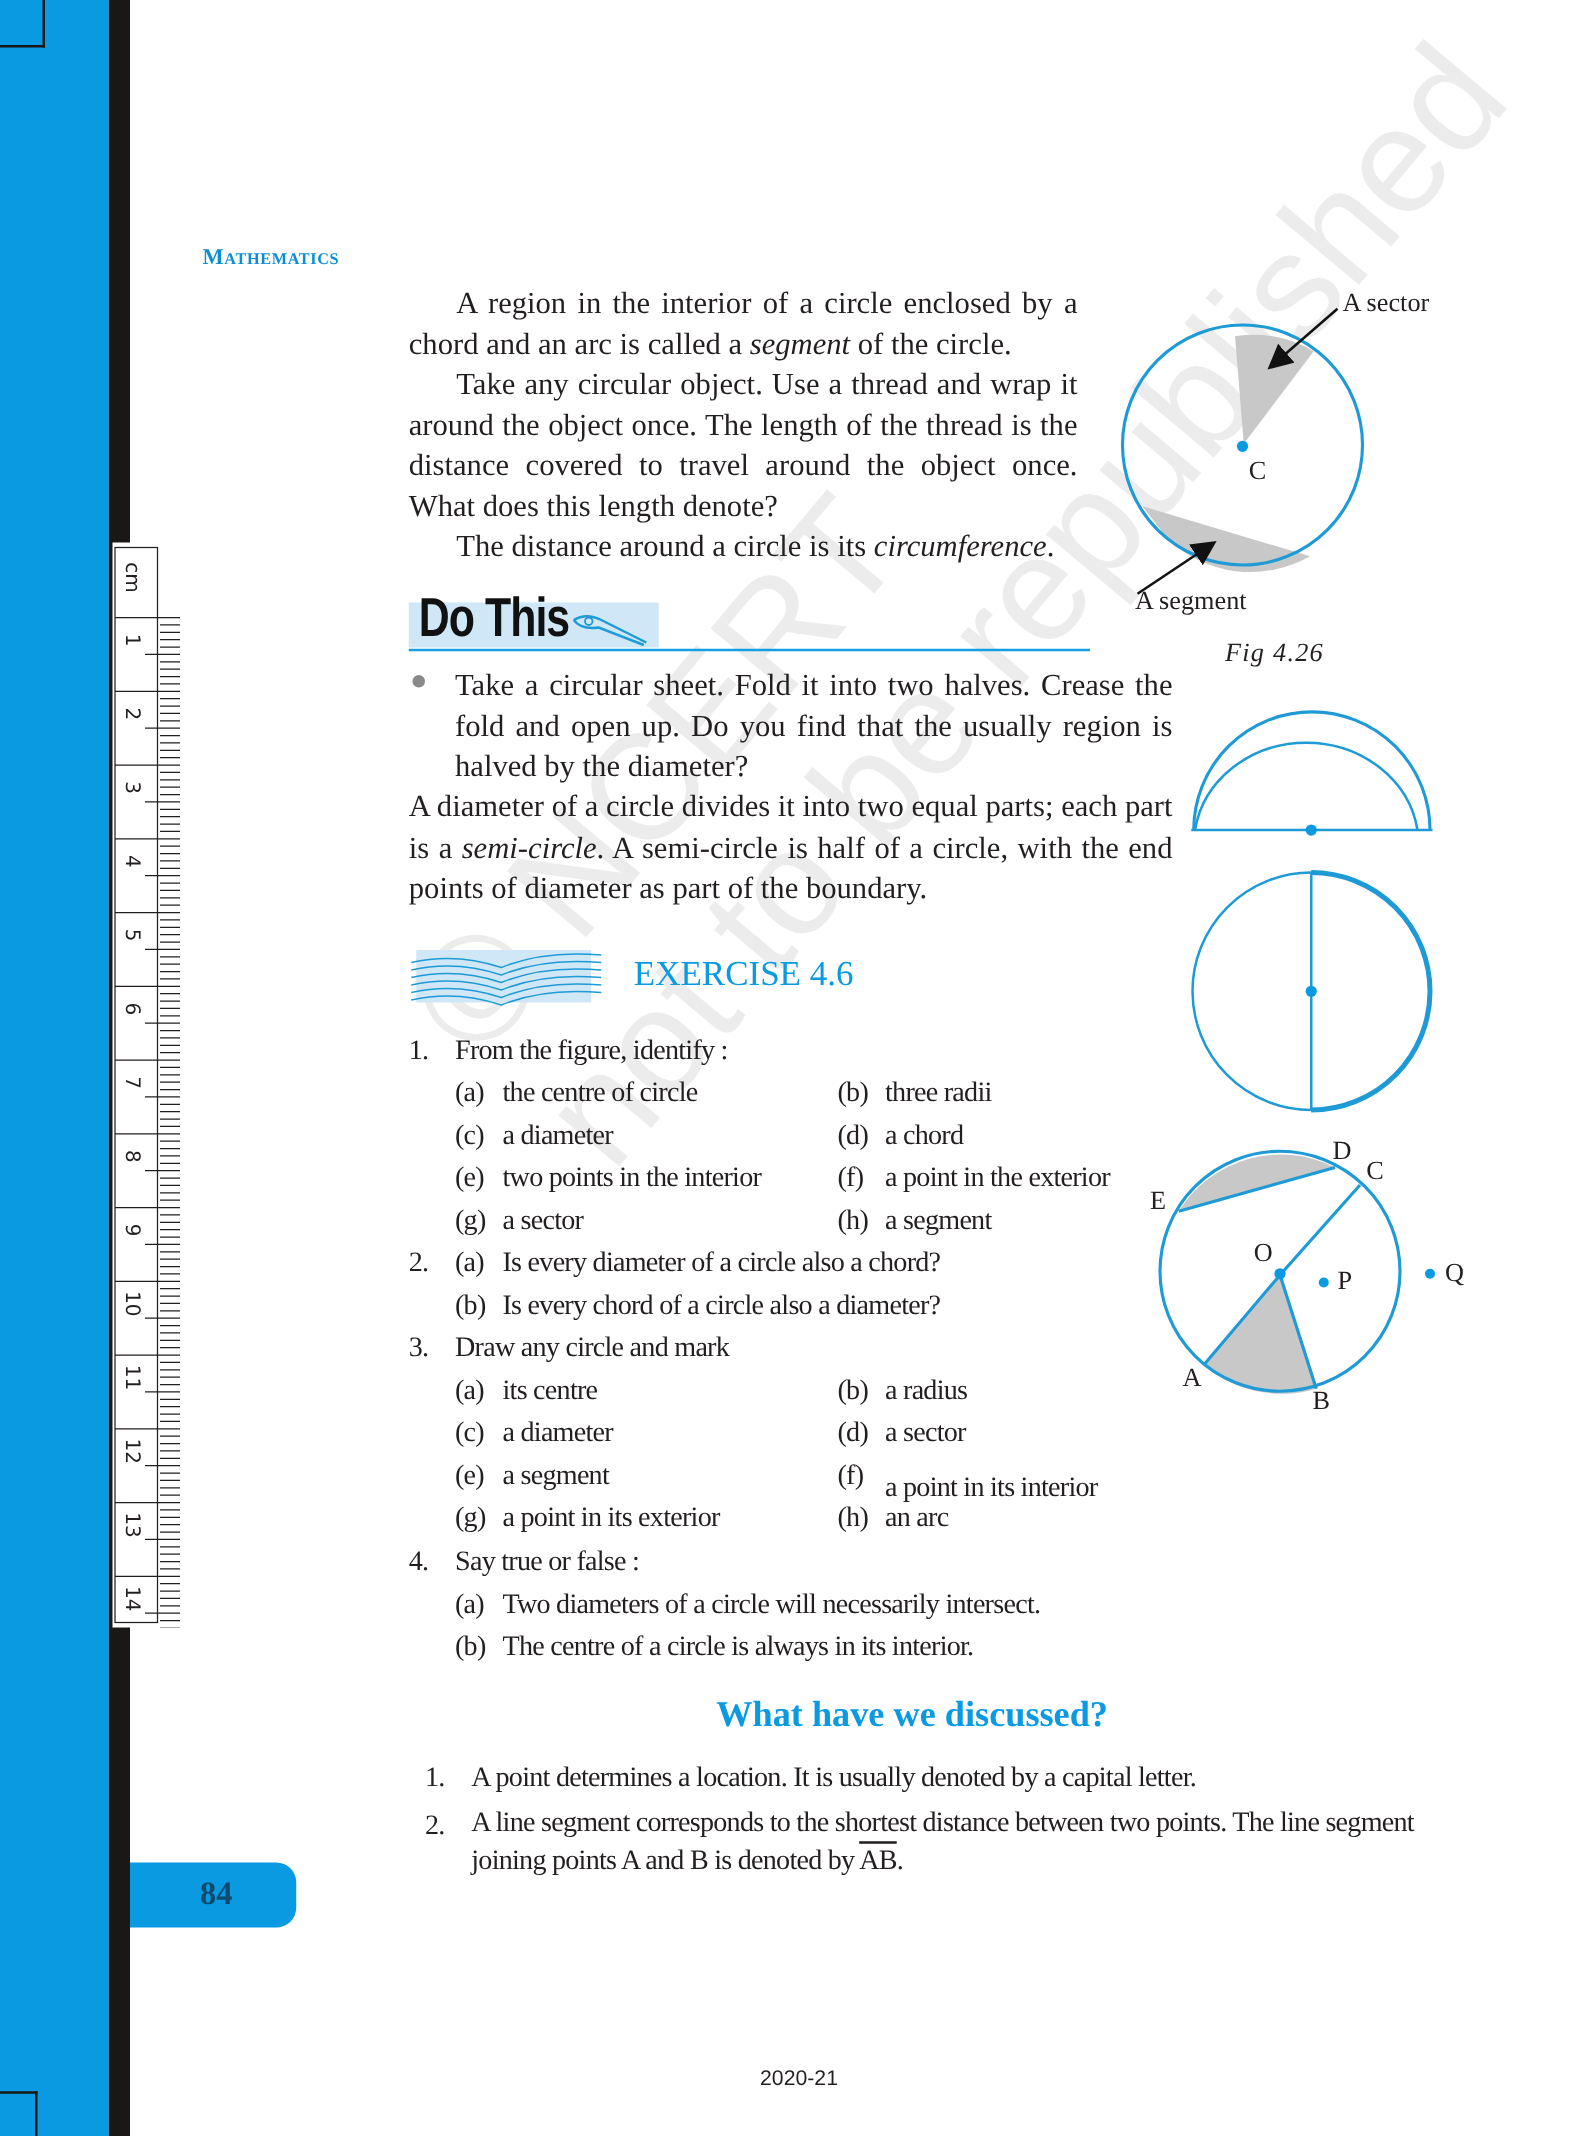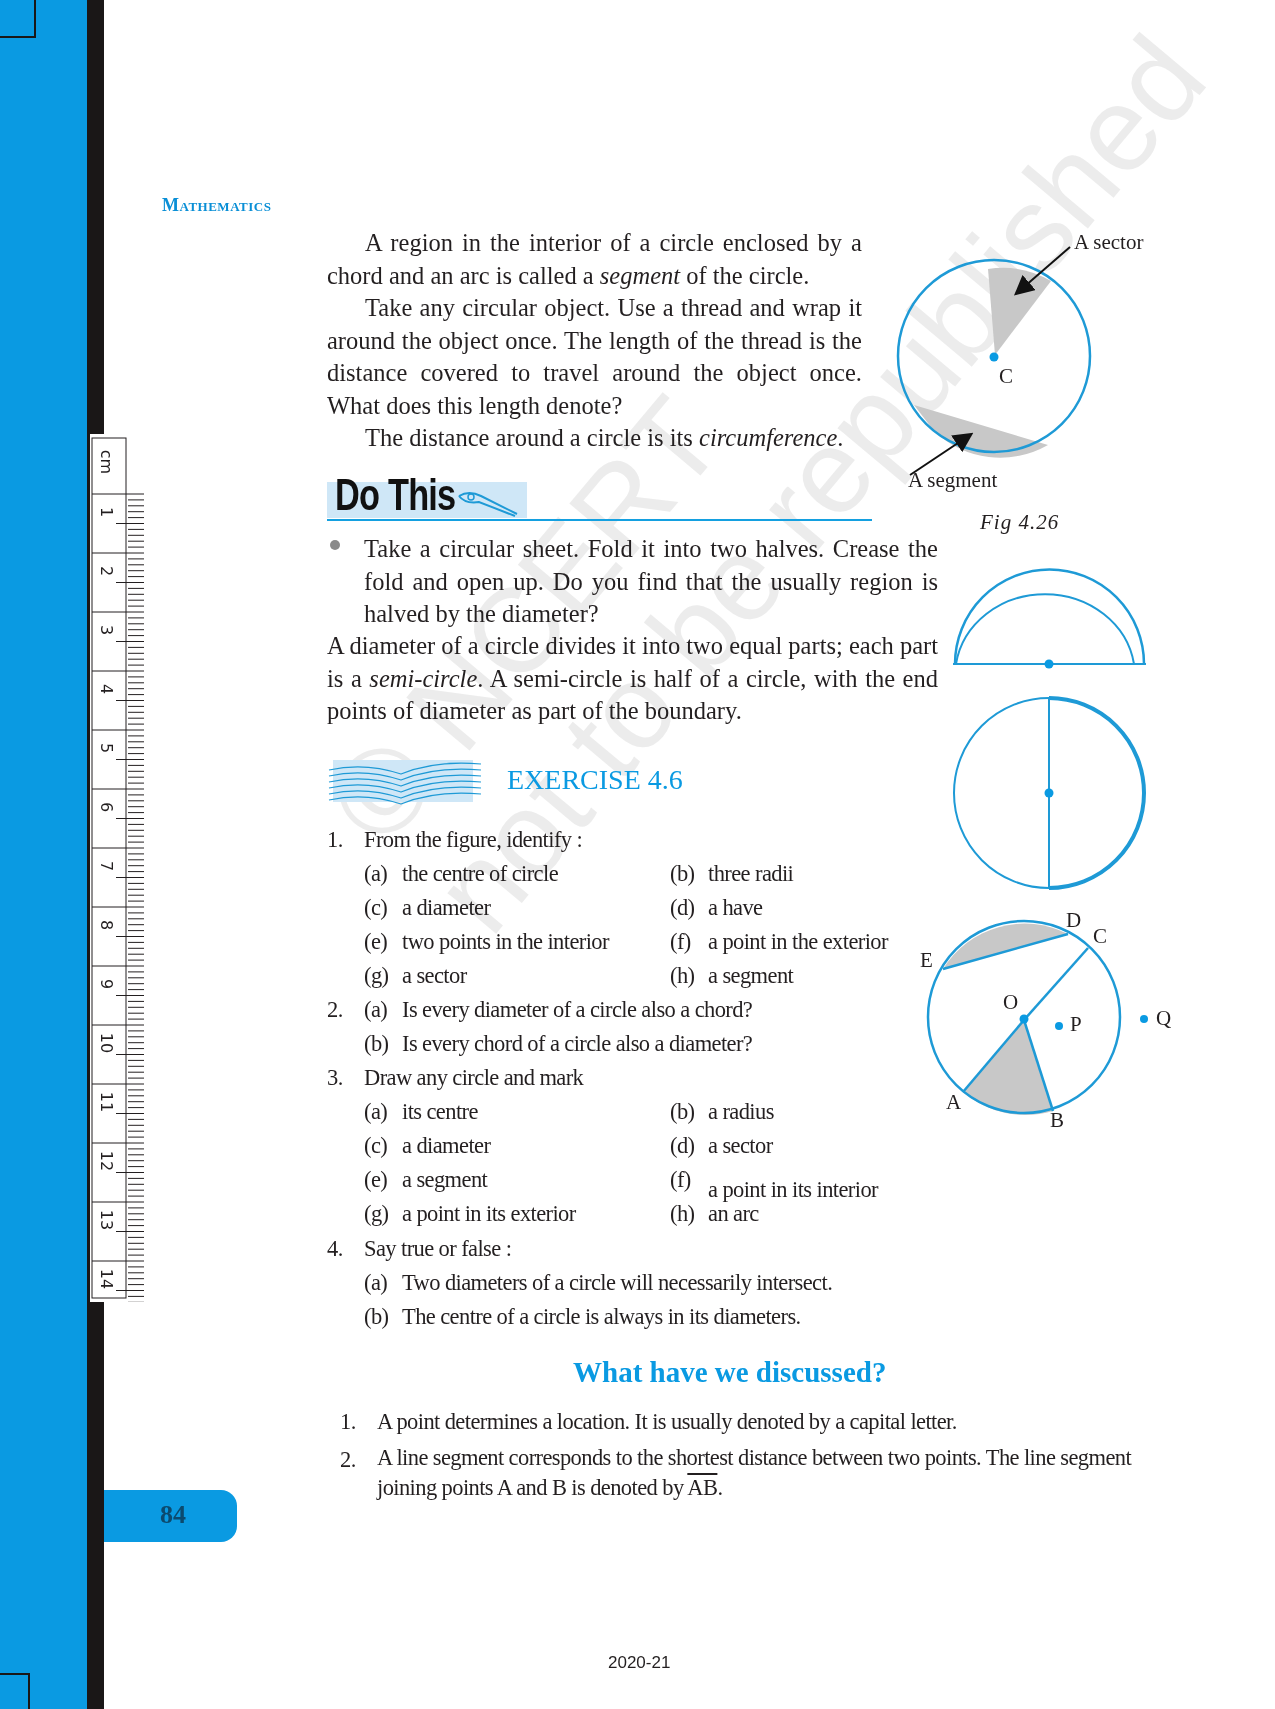--- a/index.html
+++ b/index.html
@@ -298,21 +298,21 @@
 <div class="abs ex-text" style="left:327px; top:823px;">1.</div>
 <div class="abs ex-text" style="left:364px; top:823px;">From the figure, identify :</div>
 <div id="q1-parts">
     <div class="abs ex-text" style="left: 364px; top: 857px;">(a)</div>
     <div class="abs ex-text" style="left: 402px; top: 857px;">the centre of circle</div>
     <div class="abs ex-text" style="left: 670px; top: 857px;">(b)</div>
     <div class="abs ex-text" style="left: 708px; top: 857px;">three radii</div>
     <div class="abs ex-text" style="left: 364px; top: 891px;">(c)</div>
     <div class="abs ex-text" style="left: 402px; top: 891px;">a diameter</div>
     <div class="abs ex-text" style="left: 670px; top: 891px;">(d)</div>
-    <div class="abs ex-text" style="left: 708px; top: 891px;">a have</div>
+    <div class="abs ex-text" style="left: 708px; top: 891px;">a chord</div>
     <div class="abs ex-text" style="left: 364px; top: 925px;">(e)</div>
     <div class="abs ex-text" style="left: 402px; top: 925px;">two points in the interior</div>
     <div class="abs ex-text" style="left: 670px; top: 925px;">(f)</div>
     <div class="abs ex-text" style="left: 708px; top: 925px;">a point in the exterior</div>
     <div class="abs ex-text" style="left: 364px; top: 959px;">(g)</div>
     <div class="abs ex-text" style="left: 402px; top: 959px;">a sector</div>
     <div class="abs ex-text" style="left: 670px; top: 959px;">(h)</div>
     <div class="abs ex-text" style="left: 708px; top: 959px;">a segment</div>
   </div>
 
@@ -341,21 +341,21 @@
     <div class="abs ex-text" style="left: 402px; top: 1197px;">a point in its exterior</div>
     <div class="abs ex-text" style="left: 670px; top: 1197px;">(h)</div>
     <div class="abs ex-text" style="left: 708px; top: 1197px;">an arc</div>
   </div>
 
 <div class="abs ex-text" style="left:327px; top:1232px;">4.</div>
 <div class="abs ex-text" style="left:364px; top:1232px;">Say true or false :</div>
 <div class="abs ex-text" style="left:364px; top:1266px;">(a)</div>
 <div class="abs ex-text" style="left:402px; top:1266px;">Two diameters of a circle will necessarily intersect.</div>
 <div class="abs ex-text" style="left:364px; top:1300px;">(b)</div>
-<div class="abs ex-text" style="left:402px; top:1300px;">The centre of a circle is always in its diameters.</div>
+<div class="abs ex-text" style="left:402px; top:1300px;">The centre of a circle is always in its interior.</div>
 
 <svg class="abs" style="left:920px; top:900px;" width="280" height="240">
   <path d="M23,69 L148,34 A96,96 0 0 0 23,69 Z" fill="#c8c8c8"></path>
   <path d="M104,120 L43,192 A96,96 0 0 0 133,211 Z" fill="#c8c8c8"></path>
   <circle cx="104" cy="117" r="96" fill="none" stroke="#1e9ad6" stroke-width="2.5"></circle>
   <line x1="23" y1="69" x2="148" y2="34" stroke="#1e9ad6" stroke-width="2.5"></line>
   <line x1="104" y1="120" x2="168" y2="48" stroke="#1e9ad6" stroke-width="2.5"></line>
   <line x1="104" y1="120" x2="43" y2="192" stroke="#1e9ad6" stroke-width="2.5"></line>
   <line x1="104" y1="120" x2="133" y2="211" stroke="#1e9ad6" stroke-width="2.5"></line>
   <circle cx="104" cy="119" r="4.5" fill="#0a9ae2"></circle>

